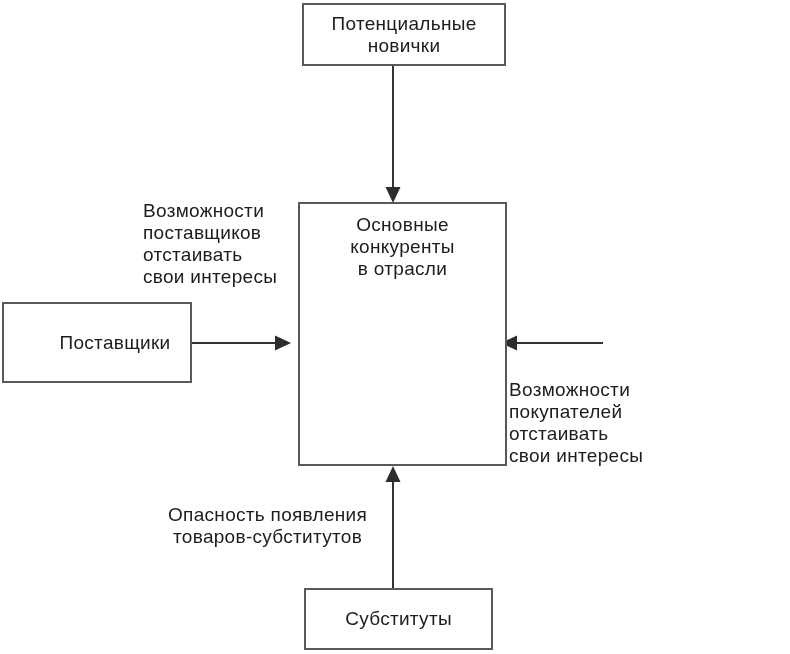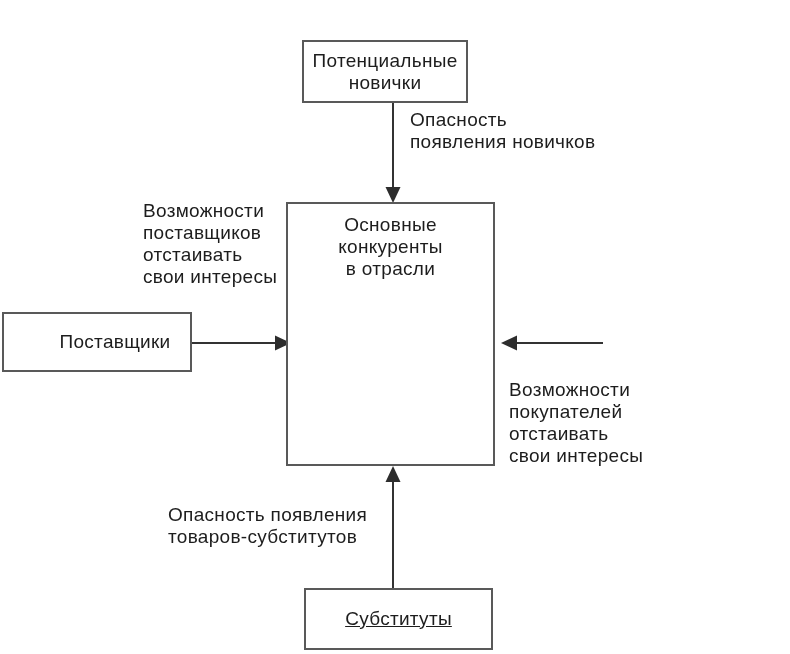--- a/index.html
+++ b/index.html
@@ -27,42 +27,42 @@
     background: #ffffff;
     display: flex;
     align-items: center;
     justify-content: center;
     text-align: center;
     font-size: 19px;
     line-height: 22px;
     letter-spacing: 0.3px;
     white-space: pre-line;
   }
-  .box-top    { left: 302px; top: 3px;   width: 166px; height: 63px; margin-top: 37px; }
-  .box-left   { left: 2px;   top: 312px; width: 190px; height: 60px; padding-left: 36px; }
+  .box-top    { left: 302px; top: 3px;   width: 204px; height: 63px; }
+  .box-left   { left: 2px;   top: 302px; width: 190px; height: 81px; padding-left: 36px; }
   .box-right  { left: 603px; top: 310px; width: 185px; height: 66px; }
-  .box-bottom { left: 304px; top: 588px; width: 189px; height: 62px; text-decoration: underline; }
+  .box-bottom { left: 304px; top: 588px; width: 189px; height: 62px; }
   .box-center {
-    left: 286px; top: 202px; width: 209px; height: 264px;
+    left: 298px; top: 202px; width: 209px; height: 264px;
     flex-direction: column;
     justify-content: space-between;
     padding: 10px 4px 16px 4px;
     gap: 9px;
   }
   .note {
     position: absolute;
     font-size: 19px;
     line-height: 22px;
     letter-spacing: 0.3px;
     white-space: pre-line;
   }
   .note-top    { left: 410px; top: 109px; }
   .note-left   { left: 143px; top: 200px; }
   .note-right  { left: 509px; top: 379px; }
-  .note-bottom { left: 168px; top: 504px; }
+  .note-bottom { left: 168px; top: 504px; text-align: center; }
 </style>
 </head>
 <body>
 
 <div class="canvas">
 
   <svg class="connectors" viewBox="0 0 790 654" aria-hidden="true">
     <g>
       <line x1="393" y1="66" x2="393" y2="188"></line>
       <polygon points="385.5,187 400.5,187 393,203"></polygon>
@@ -98,22 +98,20 @@
     <span>Основные
 конкуренты
 в отрасли</span>
   </div>
 
 
   <div class="box box-bottom">
     <span>Субституты</span>
   </div>
 
-  <div class="note note-top">Опасность
-появления новичков</div>
   <div class="note note-left">Возможности
 поставщиков
 отстаивать
 свои интересы</div>
   <div class="note note-right">Возможности
 покупателей
 отстаивать
 свои интересы</div>
   <div class="note note-bottom">Опасность появления
 товаров-субститутов</div>

